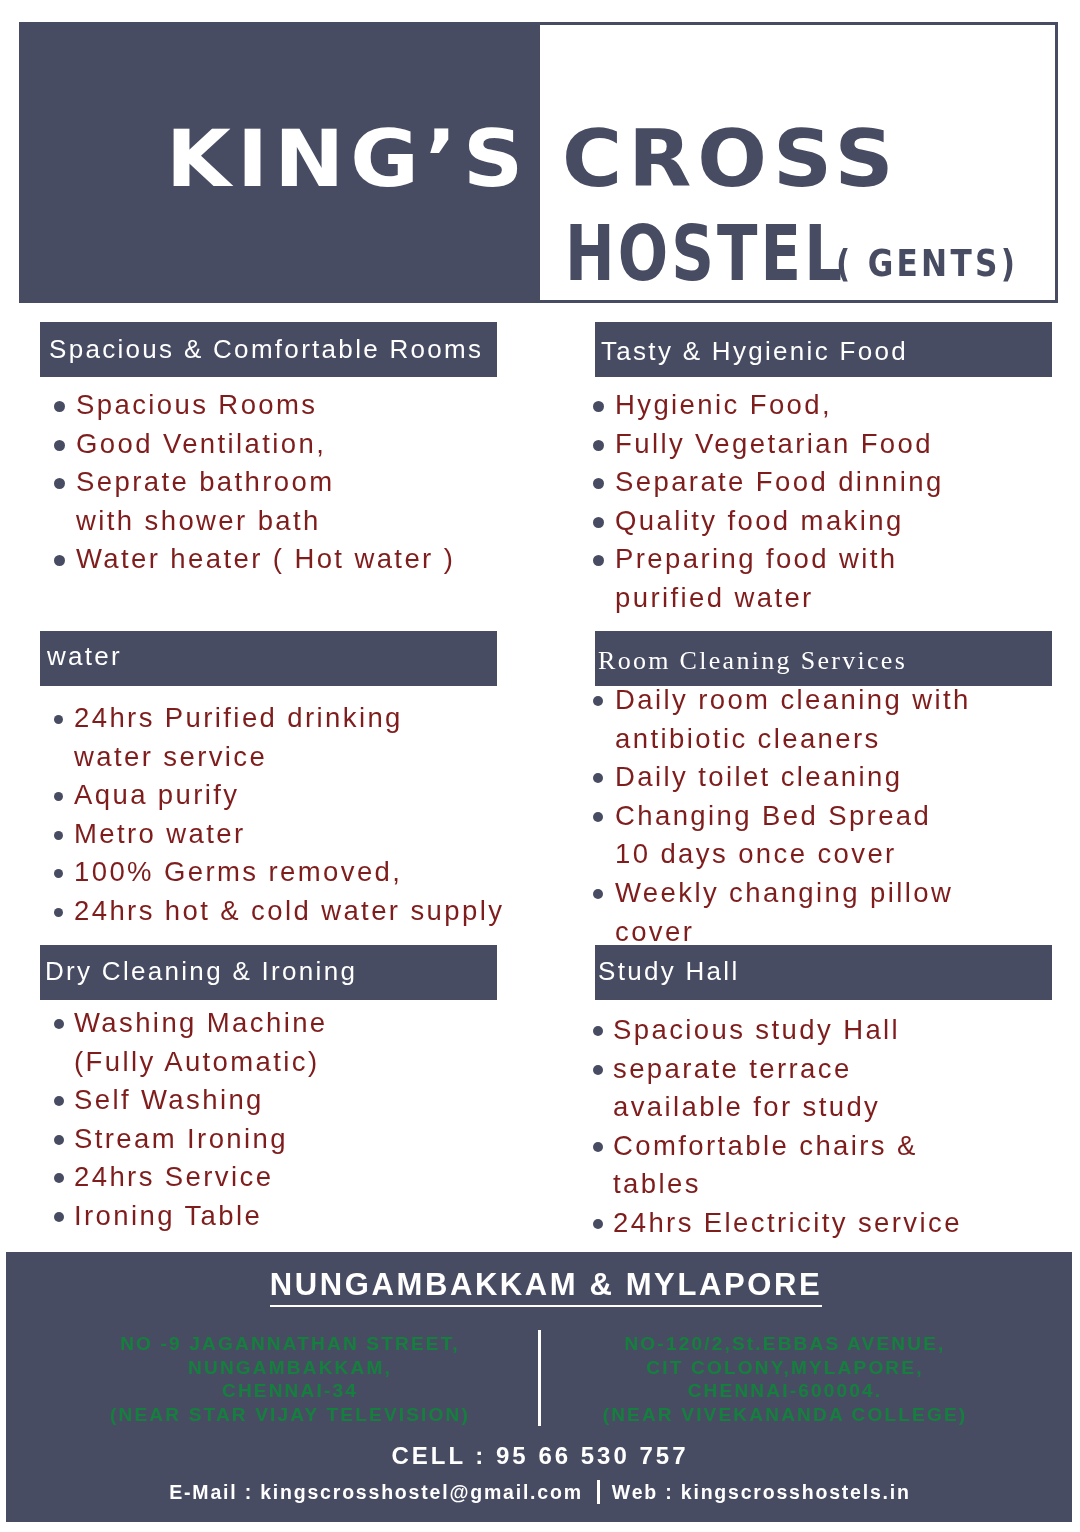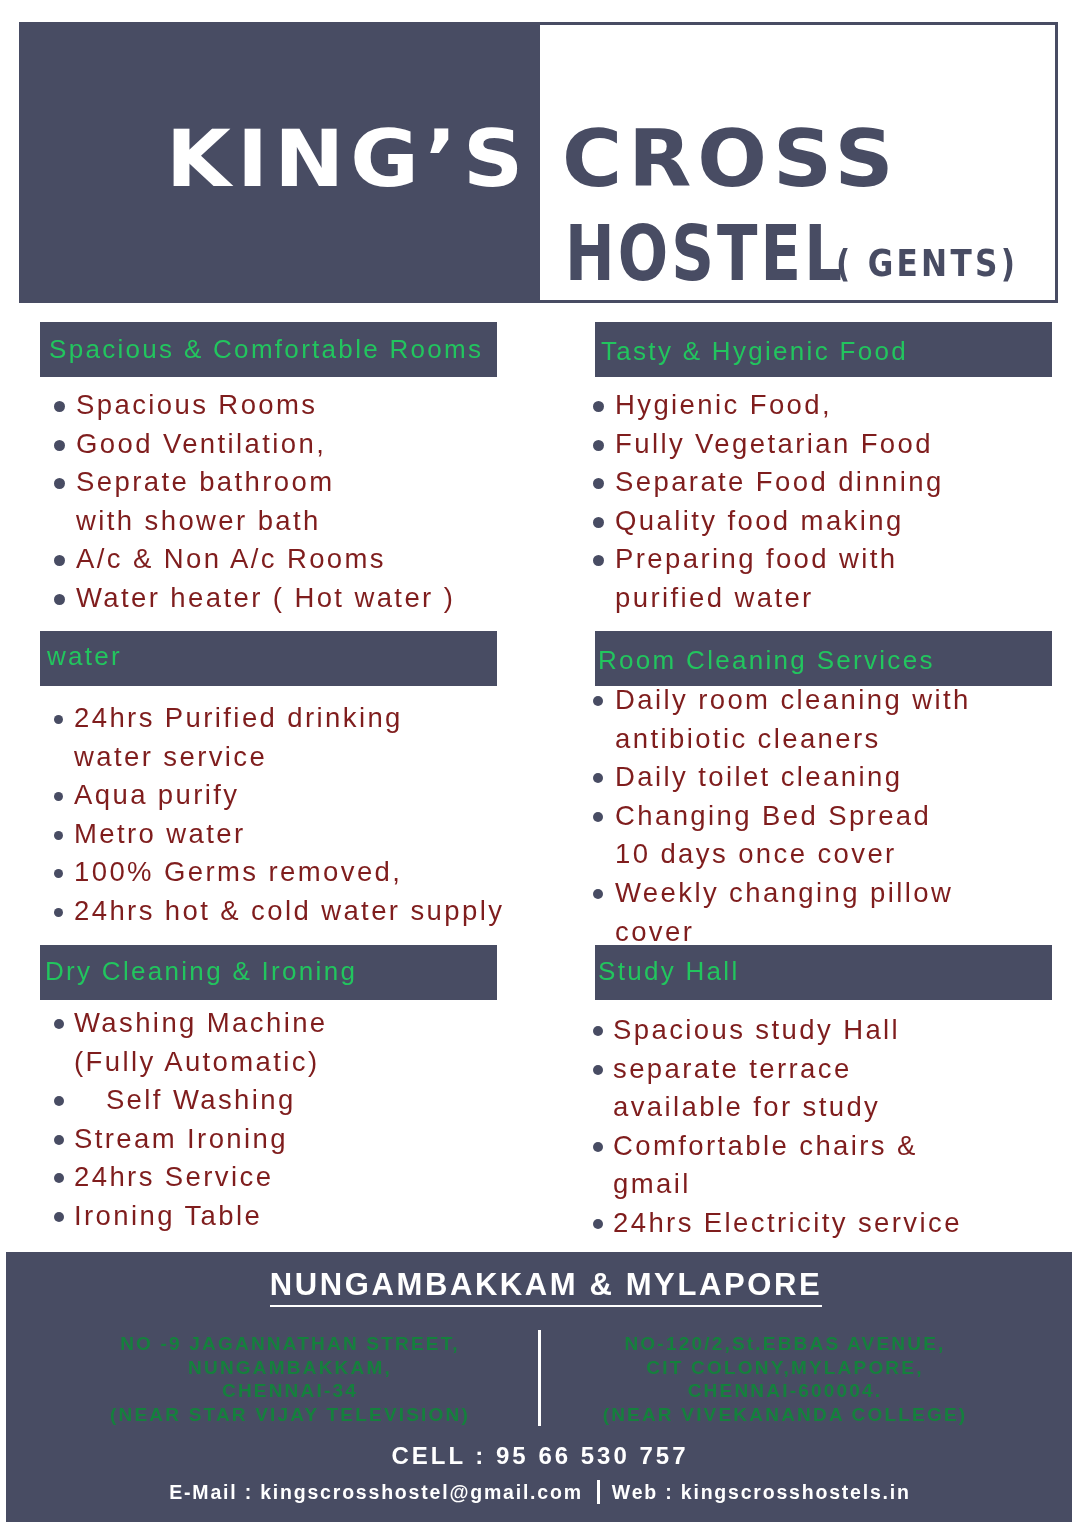--- a/index.html
+++ b/index.html
@@ -70,21 +70,21 @@
     color: #484c63;
     line-height: 1;
     transform: scaleX(0.82);
     transform-origin: left top;
     white-space: nowrap;
   }
 
   
   .sec-head {
     background: #484c63;
-    color: #22c55e;
+    color: #ffffff;
     height: 55px;
     box-sizing: border-box;
     font-size: 26px;
     letter-spacing: 2.3px;
     white-space: nowrap;
     display: flex;
     align-items: center;
   }
   .sec-left { left: 40px; width: 457px; }
   .sec-right { left: 583px; width: 457px; margin-left: 12px; }
@@ -199,24 +199,20 @@
       <span class="bullet"></span>
       <span class="line">Good Ventilation,</span>
     </li>
   <li>
       <span class="bullet"></span>
       <span class="line">Seprate bathroom</span>
       <span class="line">with shower bath</span>
     </li>
   <li>
       <span class="bullet"></span>
-      <span class="line">A/c &amp; Non A/c Rooms</span>
-    </li>
-  <li>
-      <span class="bullet"></span>
       <span class="line">Water heater ( Hot water )</span>
     </li>
 </ul>
 
 <div class="abs sec-head sec-right" style="top:322px; padding-left:6px; padding-top:4px;">
   <span>Tasty &amp; Hygienic Food</span>
 </div>
 <ul class="items" style="left:591px; top:386px;">
   <li>
       <span class="bullet"></span>
@@ -261,21 +257,21 @@
   <li>
       <span class="bullet" style="width:9px;height:9px;top:16px;"></span>
       <span class="line" style="margin-left:-2px;">100% Germs removed,</span>
     </li>
   <li>
       <span class="bullet" style="width:9px;height:9px;top:16px;"></span>
       <span class="line" style="margin-left:-2px;">24hrs hot &amp; cold water supply</span>
     </li>
 </ul>
 
-<div class="abs sec-head sec-right" style="top:631px; padding-left:3px; padding-top:4px;">
+<div class="abs sec-head sec-right" style="top:631px; padding-left:3px; padding-top:4px;font-family:Liberation Serif, serif;">
   <span>Room Cleaning Services</span>
 </div>
 <ul class="items" style="left:591px; top:681px;">
   <li>
       <span class="bullet" style="width:10px;height:10px;"></span>
       <span class="line">Daily room cleaning with</span>
       <span class="line">antibiotic cleaners</span>
     </li>
   <li>
       <span class="bullet" style="width:10px;height:10px;"></span>
@@ -297,21 +293,21 @@
   <span>Dry Cleaning &amp; Ironing</span>
 </div>
 <ul class="items" style="left:52px; top:1004px;">
   <li>
       <span class="bullet" style="width:10px;height:10px;"></span>
       <span class="line" style="margin-left:-2px;">Washing Machine</span>
       <span class="line" style="margin-left:-2px;">(Fully Automatic)</span>
     </li>
   <li>
       <span class="bullet" style="width:10px;height:10px;"></span>
-      <span class="line" style="margin-left:-2px;text-align:center;">Self Washing</span>
+      <span class="line" style="margin-left:-2px;">Self Washing</span>
     </li>
   <li>
       <span class="bullet" style="width:10px;height:10px;"></span>
       <span class="line" style="margin-left:-2px;">Stream Ironing</span>
     </li>
   <li>
       <span class="bullet" style="width:10px;height:10px;"></span>
       <span class="line" style="margin-left:-2px;">24hrs Service</span>
     </li>
   <li>
@@ -329,21 +325,21 @@
       <span class="line" style="margin-left:-2px;">Spacious study Hall</span>
     </li>
   <li>
       <span class="bullet" style="width:10px;height:10px;"></span>
       <span class="line" style="margin-left:-2px;">separate terrace</span>
       <span class="line" style="margin-left:-2px;">available for study</span>
     </li>
   <li>
       <span class="bullet" style="width:10px;height:10px;"></span>
       <span class="line" style="margin-left:-2px;">Comfortable chairs &amp;</span>
-      <span class="line" style="margin-left:-2px;">gmail</span>
+      <span class="line" style="margin-left:-2px;">tables</span>
     </li>
   <li>
       <span class="bullet" style="width:10px;height:10px;"></span>
       <span class="line" style="margin-left:-2px;">24hrs Electricity service</span>
     </li>
 </ul>
 
 <div class="abs footer"></div>
 <div class="abs footer-title">
   <span>NUNGAMBAKKAM &amp; MYLAPORE</span>

